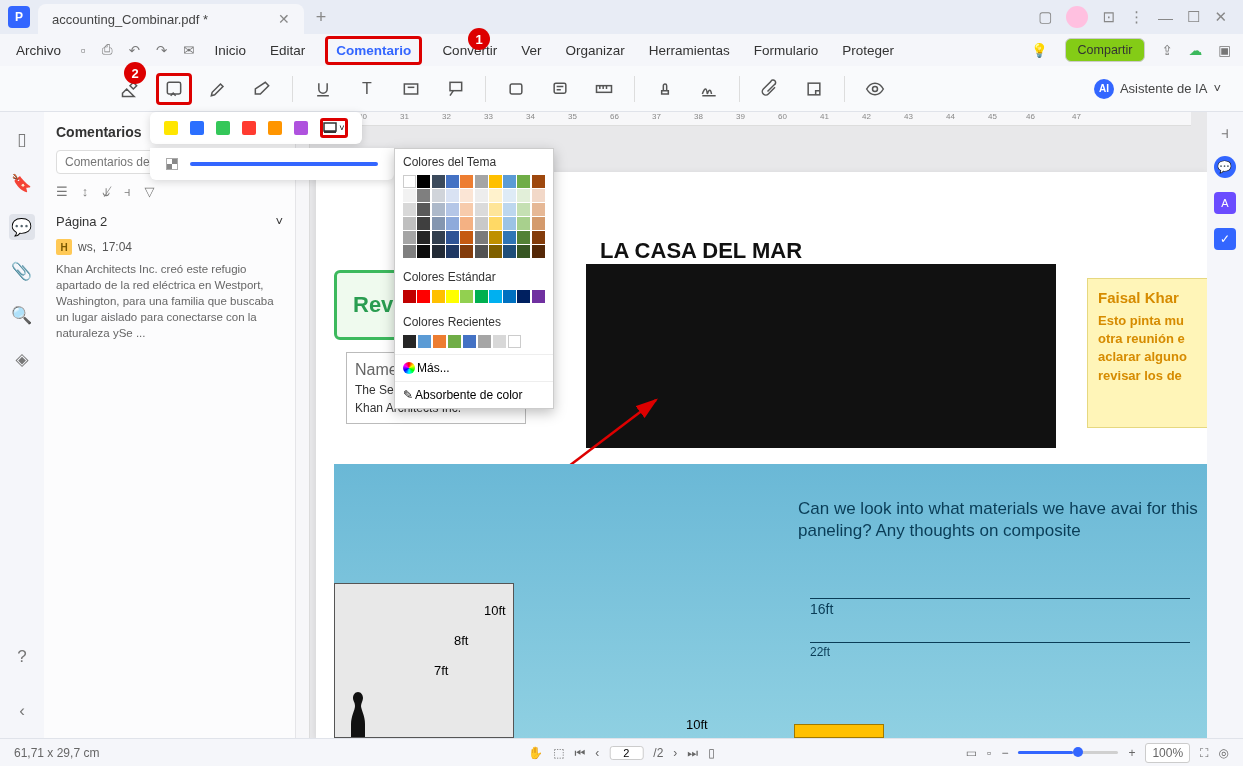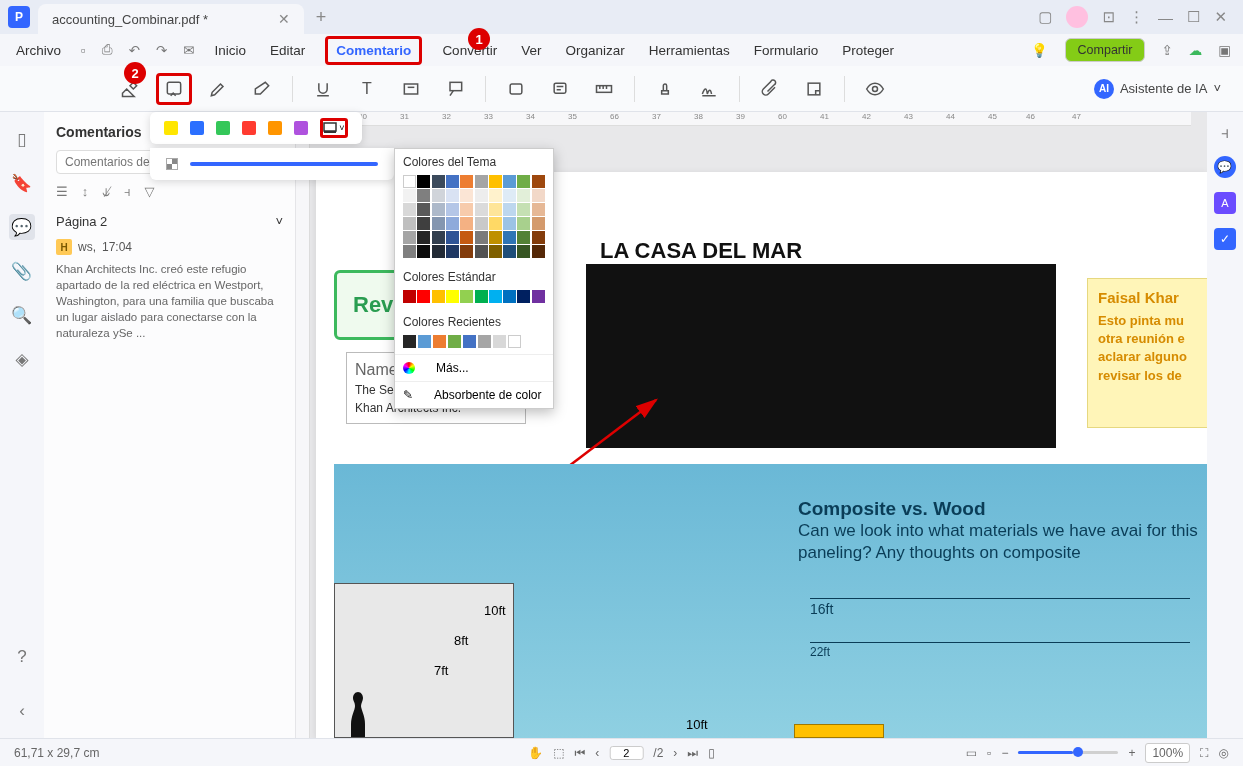--- a/index.html
+++ b/index.html
@@ -264,21 +264,21 @@
       padding: 0 8px 6px;
     }
     .recent-row .c {
       width: 13px;
       height: 13px;
     }
     .popup-item {
       padding: 6px 8px;
       display: flex;
       align-items: center;
-      gap: 21px;
+      gap: 2px;
       cursor: pointer;
       border-top: 1px solid #eee;
     }
     .main-area {
       display: flex;
       height: calc(100% - 34px - 32px - 46px - 28px);
     }
     .left-rail {
       width: 44px;
       background: #f5f6fa;
@@ -944,21 +944,20 @@
       <div class="house-panel">
         <div class="house">
           <svg width="30" height="50" style="position:absolute;bottom:0;left:8px;" viewBox="0 0 30 50">
               <path d="M15 5c-3 0-5 3-5 6s2 4 2 8-4 10-4 18v13h14V37c0-8-4-15-4-18s2-5 2-8-2-6-5-6z" fill="#111"></path>
             </svg>
         </div>
         <div style="position:absolute;left:150px;bottom:120px;font-size:13px;">10ft</div>
         <div style="position:absolute;left:120px;bottom:90px;font-size:13px;">8ft</div>
         <div style="position:absolute;left:100px;bottom:60px;font-size:13px;">7ft</div>
         <div class="composite">
-          <div class="h">Composite vs. Wood</div>
           <div class="t">Can we look into what materials we have avai for this paneling? Any thoughts on composite</div>
         </div>
         <div style="position:absolute;left:476px;top:134px;font-size:14px;color:#0a3d57;border-top:1px solid #0a3d57;width:380px;padding-top:2px;">16ft</div>
         <div style="position:absolute;left:476px;top:178px;font-size:12px;color:#0a3d57;border-top:1px solid #0a3d57;width:380px;padding-top:2px;">22ft</div>
         <div style="position:absolute;left:352px;bottom:6px;font-size:13px;">10ft</div>
         <div style="position:absolute;left:460px;bottom:0;width:90px;height:14px;background:#ffc000;border:1px solid #a07800;"></div>
       </div>
     </div>
   </div>
 

